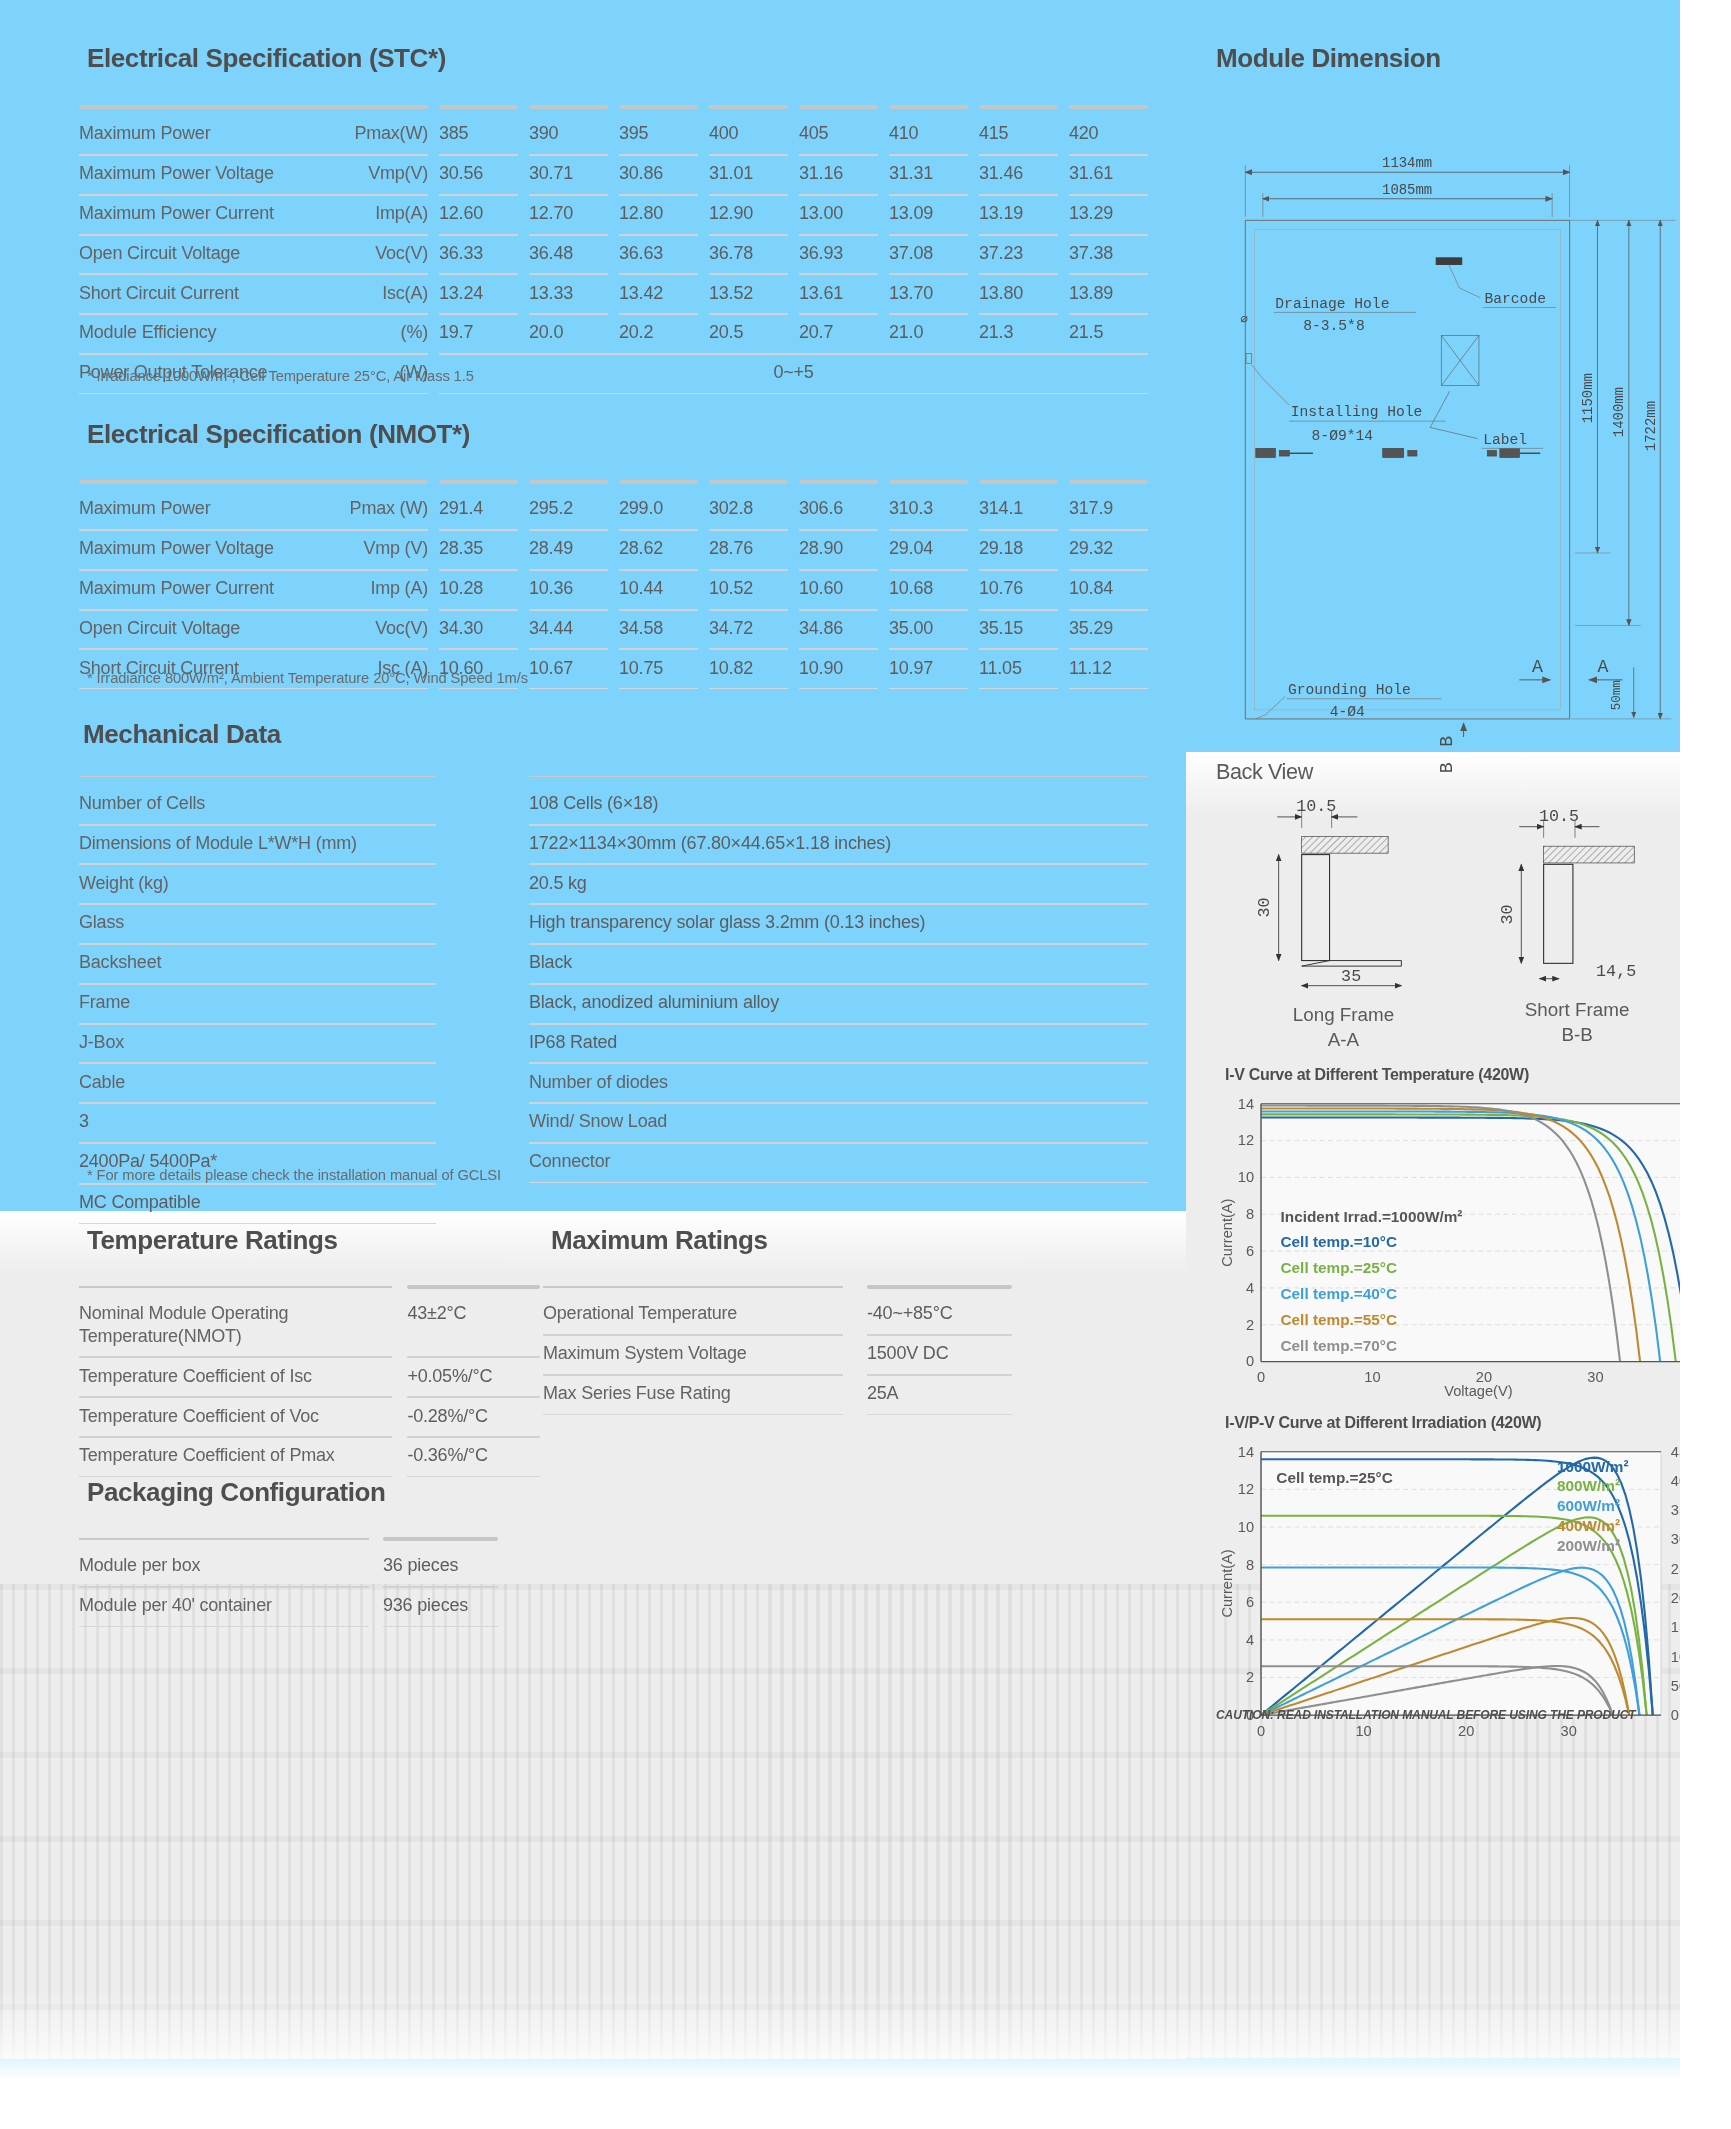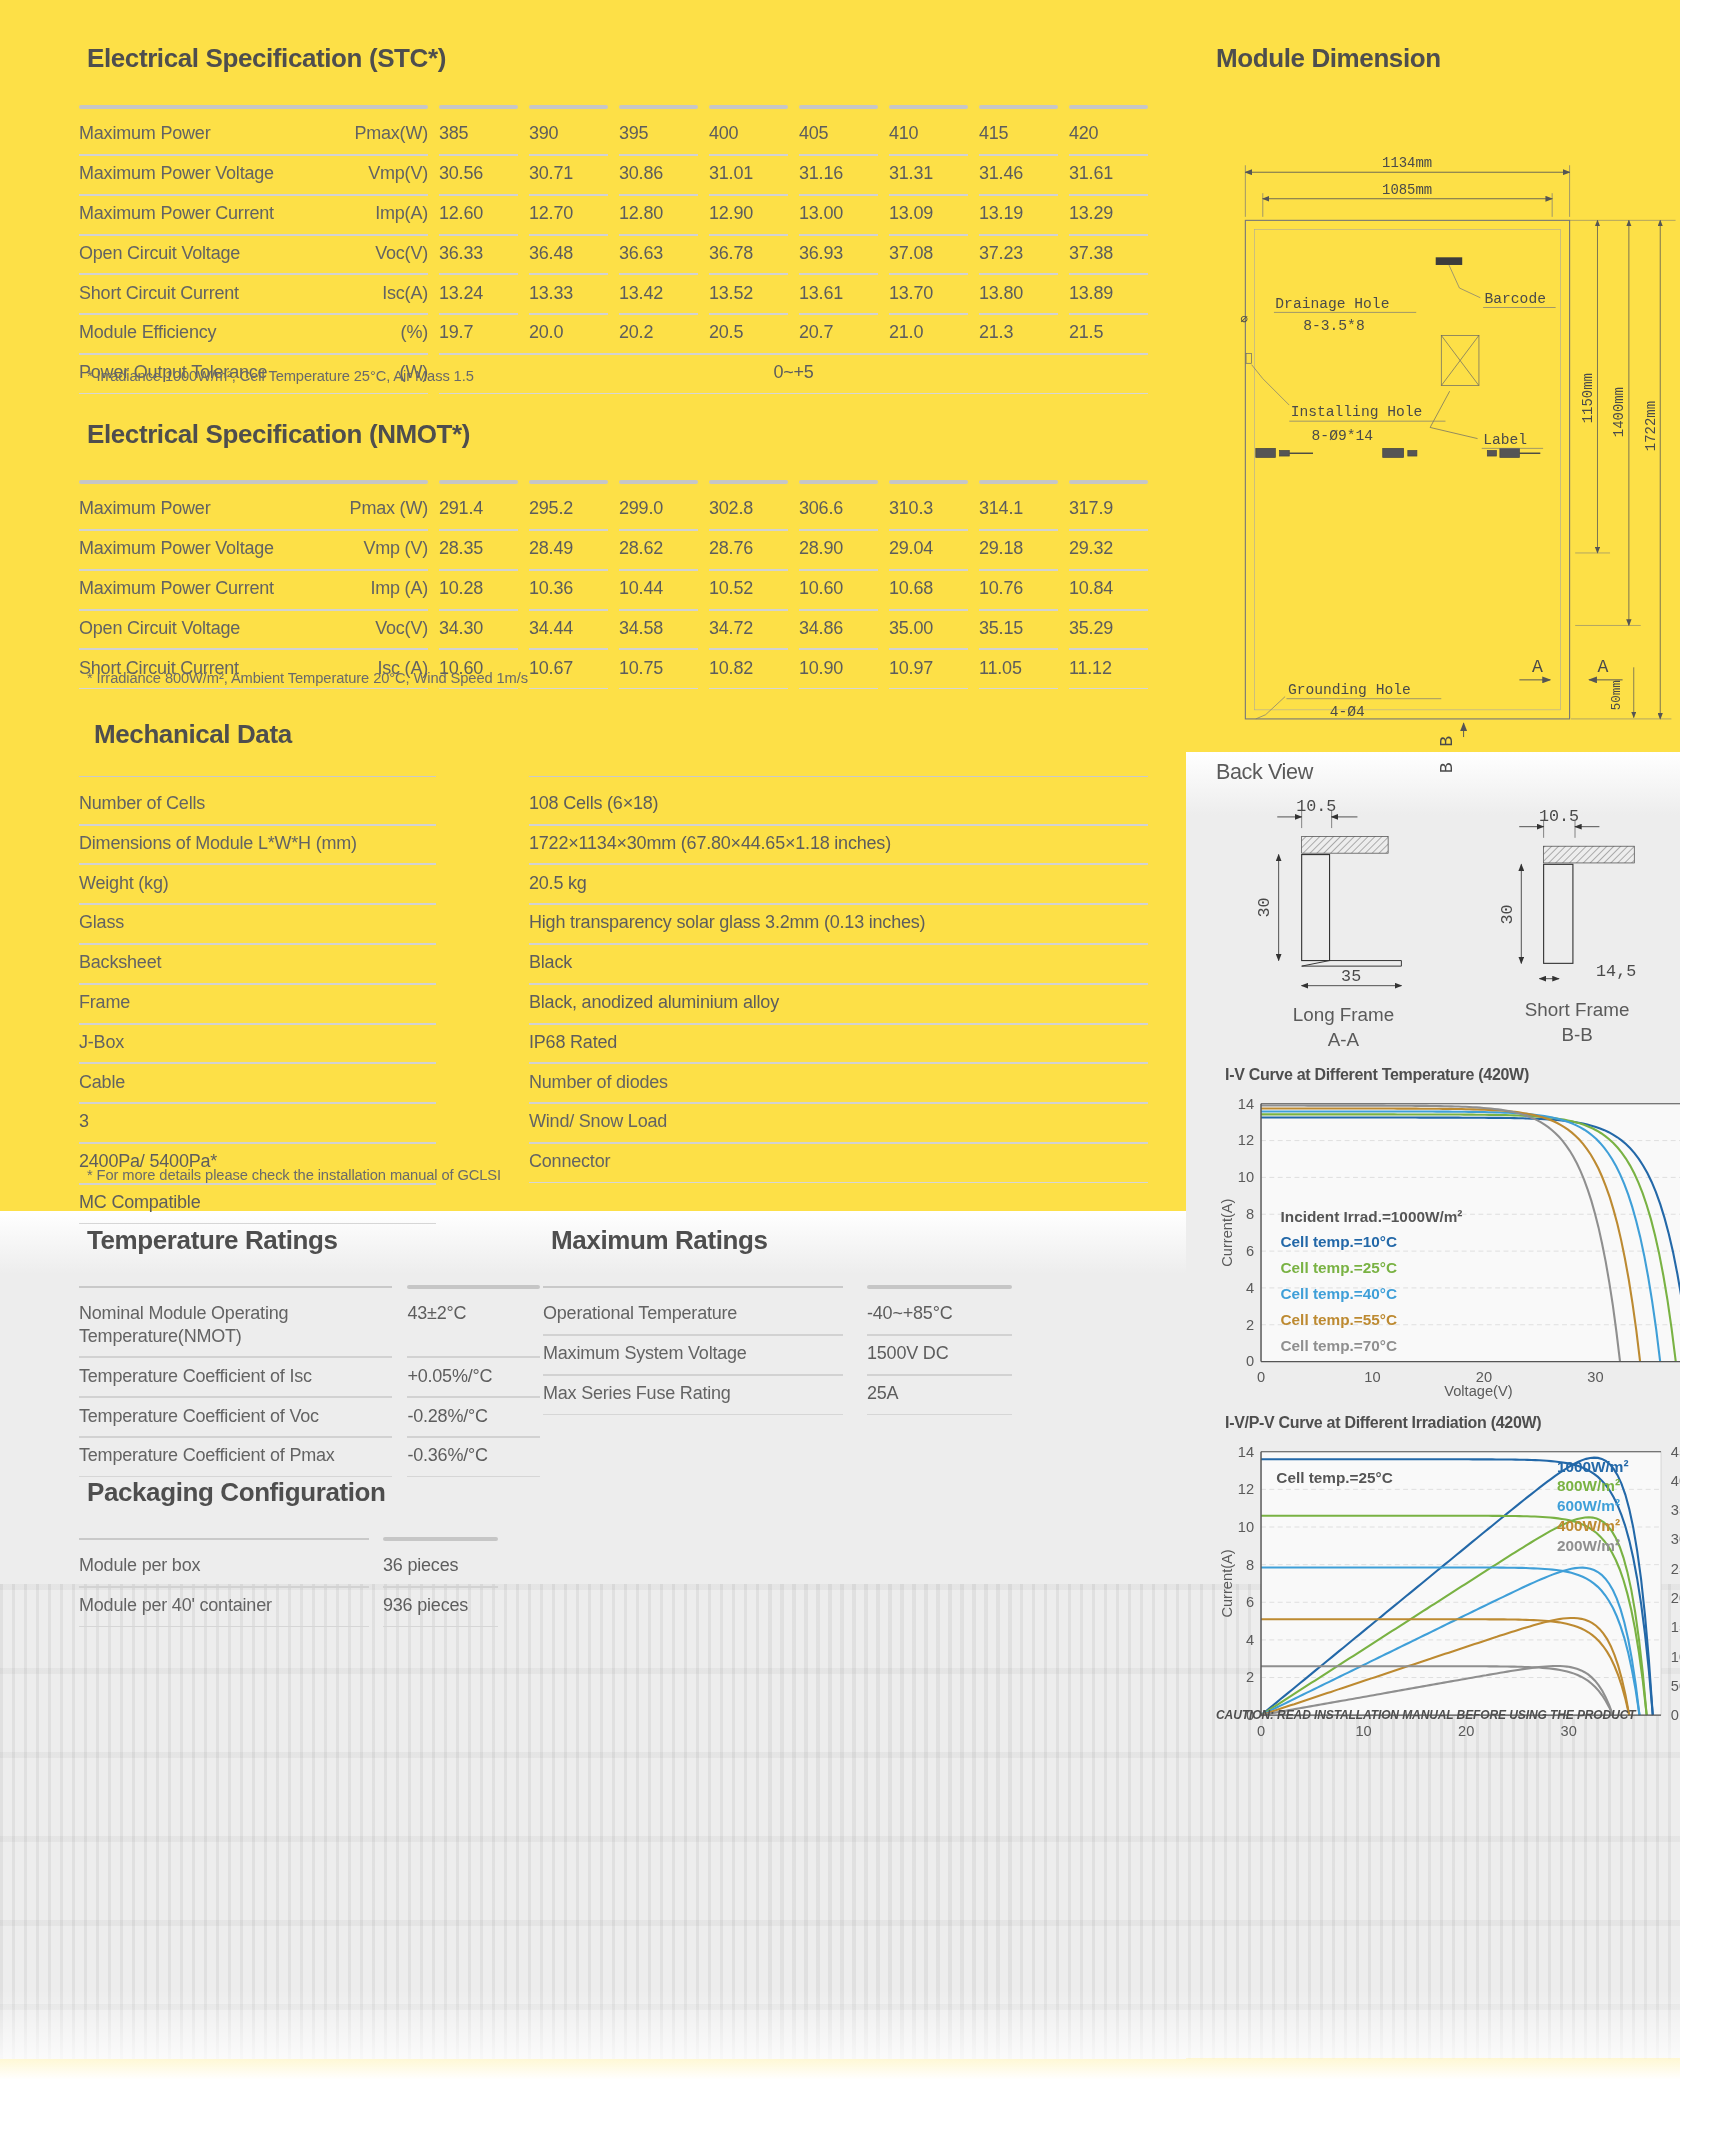--- a/index.html
+++ b/index.html
@@ -1,16 +1,16 @@
 <!DOCTYPE html>
 <html style="font-size:11px"><head>
 <meta charset="utf-8">
 <style>
   html,body{margin:0;padding:0;background:#fff;}
-  .page{position:relative;width:1680px;height:2129px;background:#fde047;
+  .page{position:relative;width:1680px;height:2129px;background:#7dd3fc;
         font-family:"Liberation Sans",sans-serif;overflow:hidden;}
   .layer0{position:absolute;z-index:0;}
   .layer1{position:absolute;z-index:1;}
   .page>.sec-title,.page>.footnote,.page>.spec-table,.page>.kv-table,.page>.chart-title,
   .page>.dim-wrap,.page>.caution{z-index:2;}
   .wash{background:linear-gradient(180deg,#ffffff 0,#ededed 63px);}
   .wm{background:
       repeating-linear-gradient(90deg, rgba(110,110,110,.10) 0 3.5px, rgba(0,0,0,0) 3.5px 12px),
       repeating-linear-gradient(180deg, rgba(120,120,120,.07) 0 6.3px, rgba(0,0,0,0) 6.3px 84px);}
   .fade{background:linear-gradient(180deg, rgba(255,255,255,0) 0, #ffffff 65%);}
@@ -205,21 +205,21 @@
       <div class="cell val bt bb">10.67</div>
       <div class="cell val bt bb">10.75</div>
       <div class="cell val bt bb">10.82</div>
       <div class="cell val bt bb">10.90</div>
       <div class="cell val bt bb">10.97</div>
       <div class="cell val bt bb">11.05</div>
       <div class="cell val bt bb">11.12</div>
     </div>
   <div class="footnote" style="left:87px;top:670px;">* Irradiance 800W/m², Ambient Temperature 20°C, Wind Speed 1m/s</div>
 
-  <div class="sec-title" style="left:94px;top:719px;">Mechanical Data</div>
+  <div class="sec-title" style="left:83px;top:719px;">Mechanical Data</div>
   <div class="kv-table" id="mech-table" style="left:79px;top:776px;width:1069px;">
       <div class="hline"></div>
       <div class="hline"></div>
       <div class="cell kl">Number of Cells</div>
       <div class="cell kv2">108 Cells (6×18)</div>
       <div class="cell kl bt">Dimensions of Module L*W*H (mm)</div>
       <div class="cell kv2 bt">1722×1134×30mm  (67.80×44.65×1.18 inches)</div>
       <div class="cell kl bt">Weight (kg)</div>
       <div class="cell kv2 bt">20.5 kg</div>
       <div class="cell kl bt">Glass</div>

